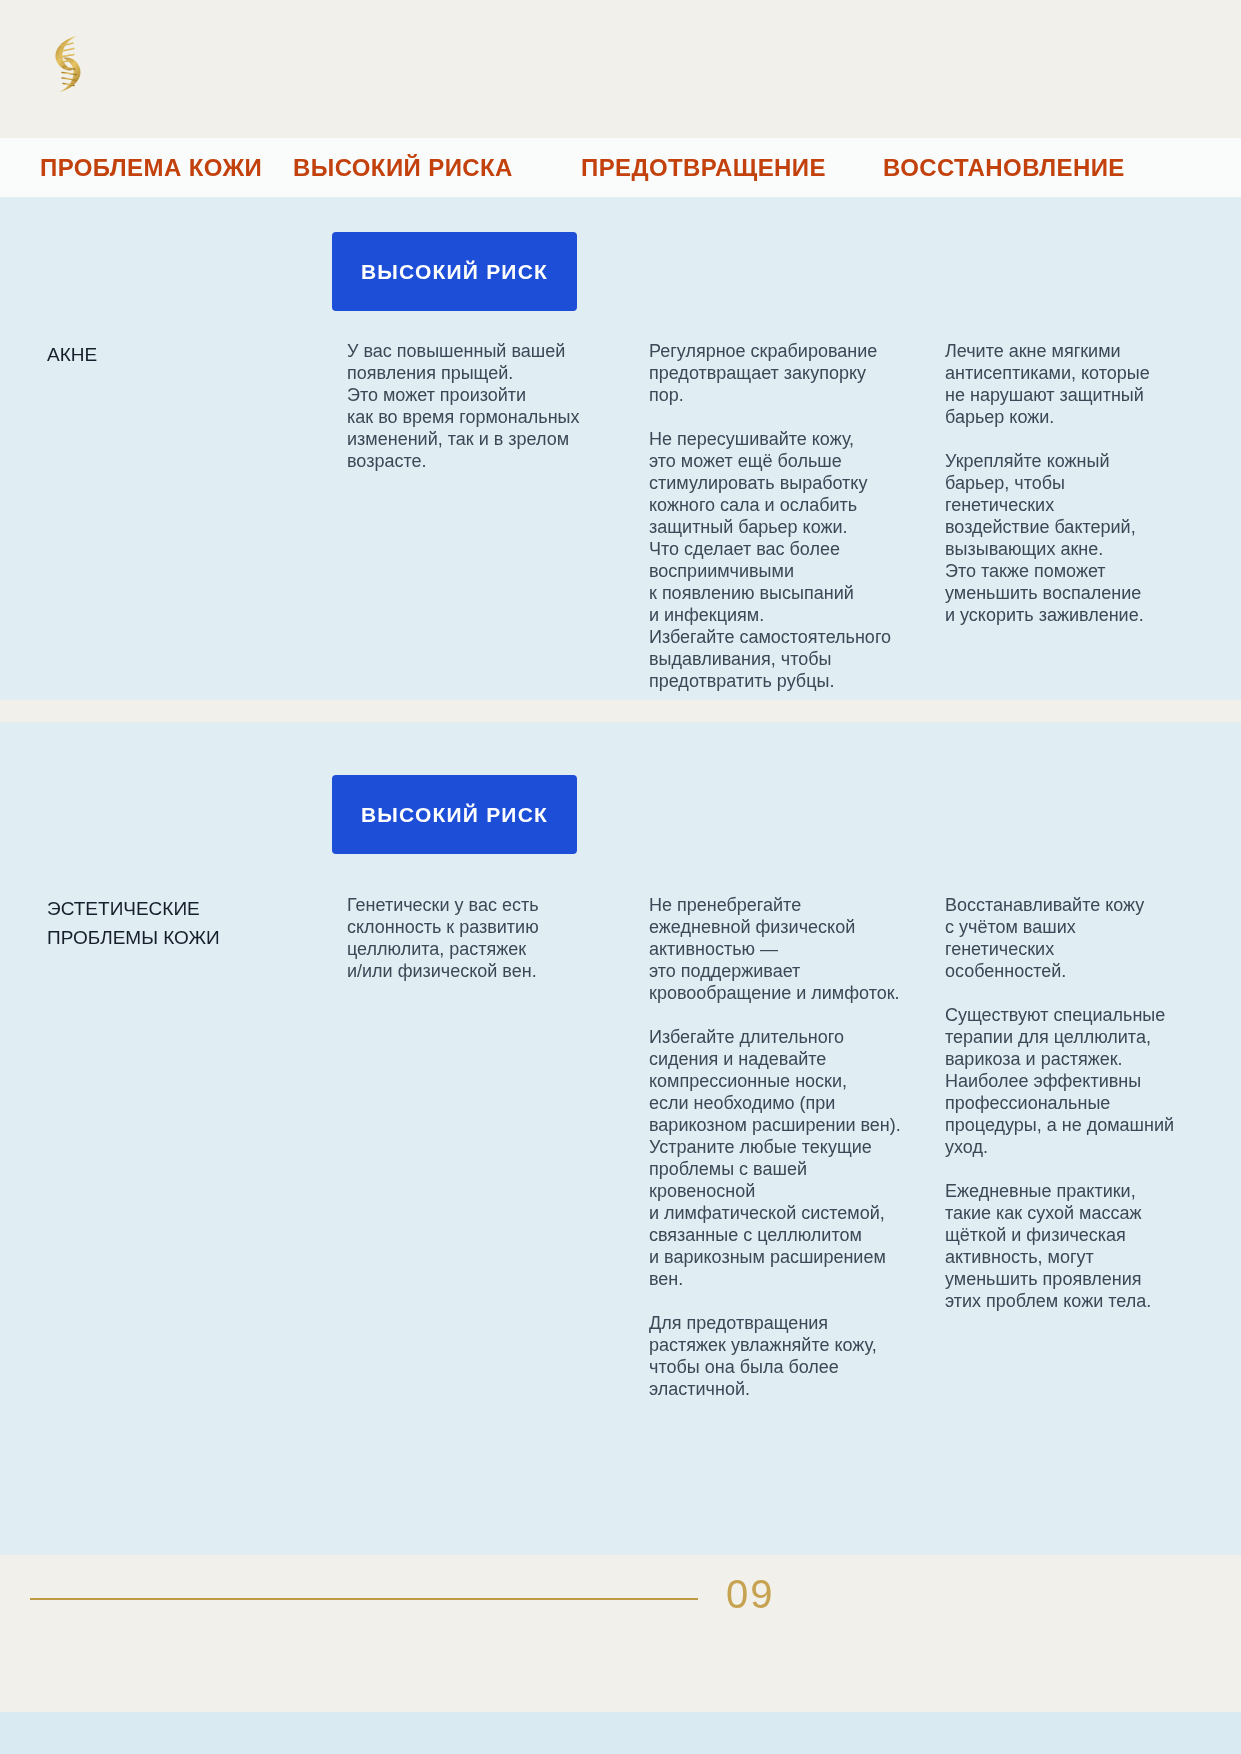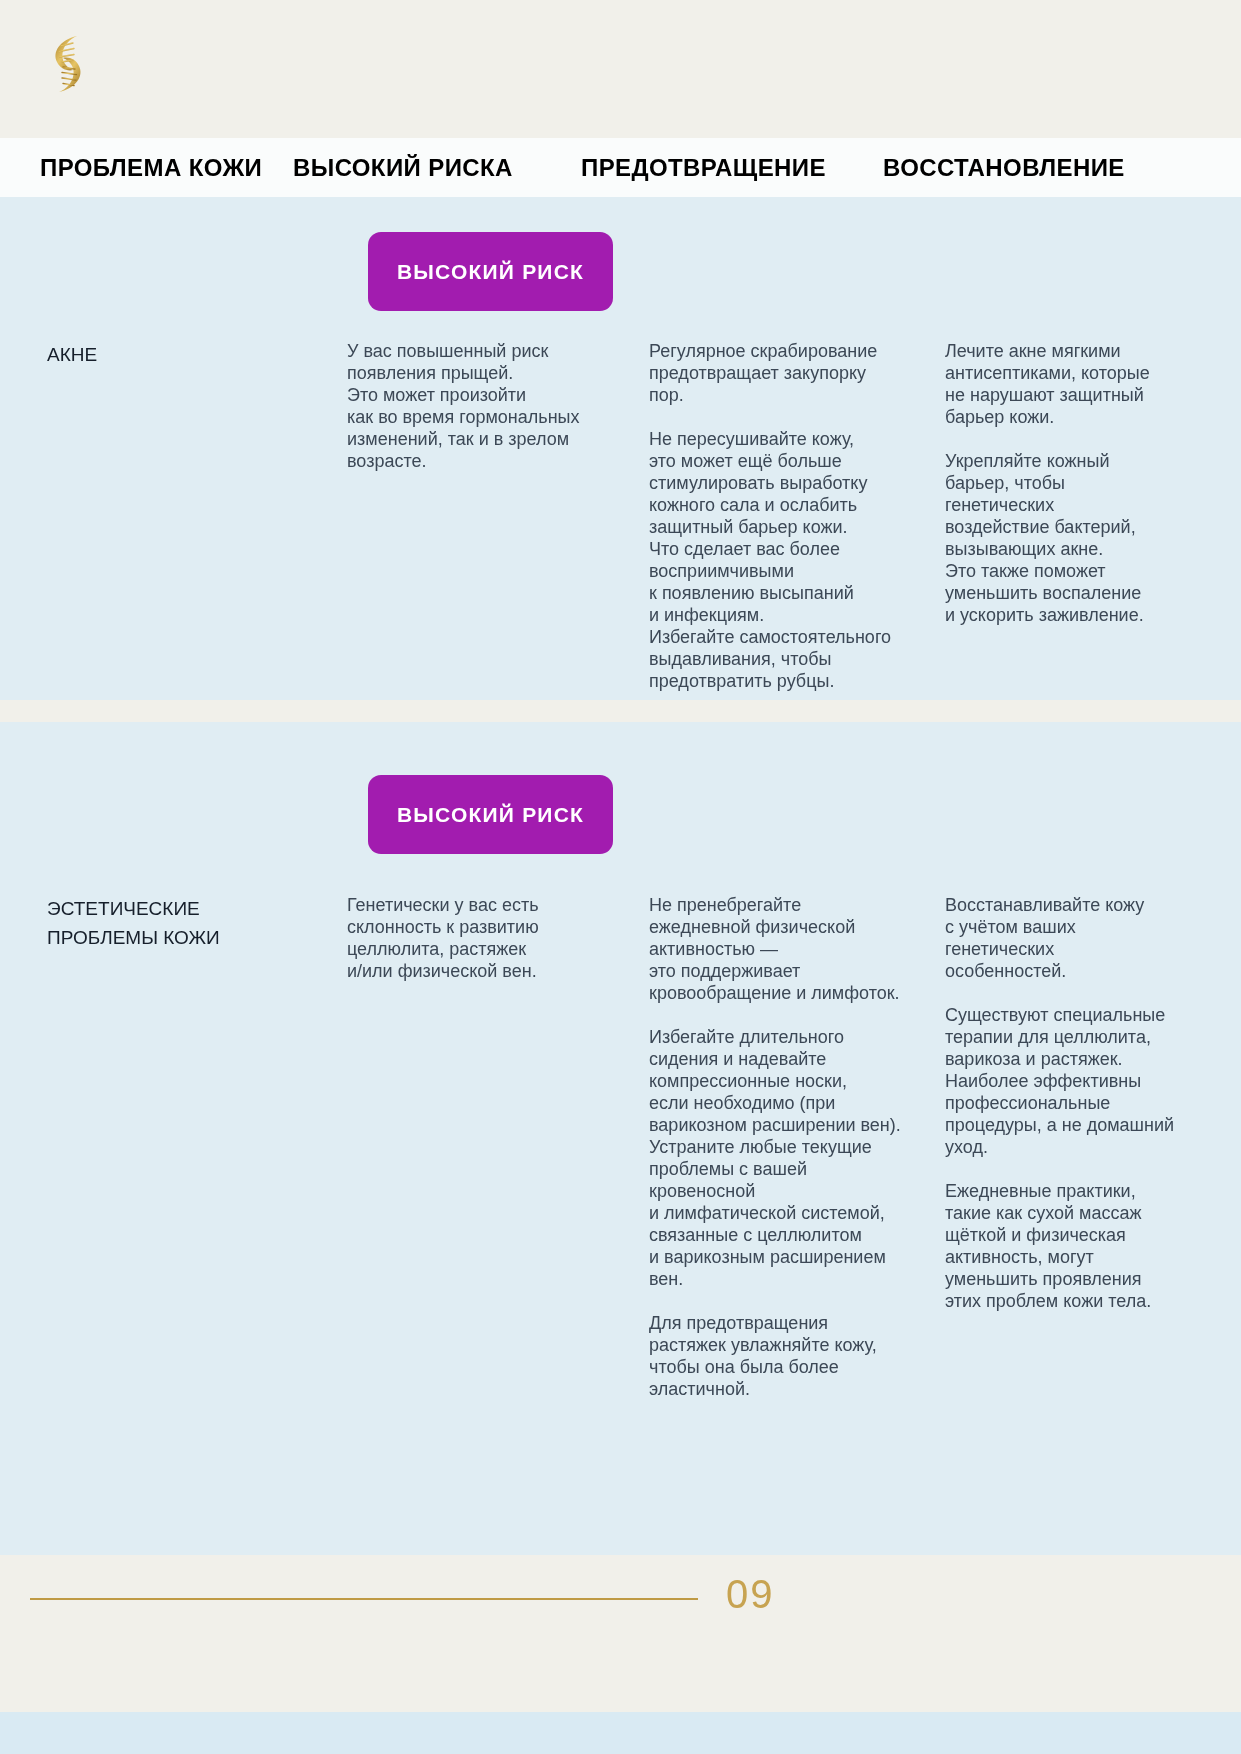--- a/index.html
+++ b/index.html
@@ -13,37 +13,36 @@
   }
   
   .logo{position:absolute;left:45px;top:34px;width:46px;height:60px;}
   
   .header-band{
     position:absolute;left:0;top:138px;width:100%;height:59px;
     background:#fafcfc;
   }
   .col-header{
     position:absolute;top:50%;transform:translateY(-50%);
-    font-size:24px;font-weight:700;color:#000000;
+    font-size:24px;font-weight:700;color:#c2410c;
     letter-spacing:0.4px;white-space:nowrap;
   }
   .hdr1{left:40px;} .hdr2{left:293px;} .hdr3{left:581px;} .hdr4{left:855px;margin-left:28px;}
 
   
   .section{position:absolute;left:0;width:100%;background:#e0edf3;}
   .section-1{top:197px;height:503px;}
   .section-2{top:722px;height:833px;}
 
   .risk-badge{
     position:absolute;left:332px;width:245px;height:79px;
-    background:#a21caf;border-radius:13px;
+    background:#1d4ed8;border-radius:4px;
     display:flex;align-items:center;justify-content:center;
     color:#ffffff;font-weight:700;font-size:21px;letter-spacing:1.2px;
     white-space:nowrap;
-    margin-left:36px;
   }
   .section-1 .risk-badge{top:35px;}
   .section-2 .risk-badge{top:53px;}
 
   .row{position:absolute;left:0;width:100%;}
   .section-1 .row{top:143px;}
   .section-2 .row{top:172px;}
 
   .cell{
     position:absolute;top:0;
@@ -105,21 +104,21 @@
     <div class="col-header hdr1">ПРОБЛЕМА КОЖИ</div>
     <div class="col-header hdr2">ВЫСОКИЙ РИСКА</div>
     <div class="col-header hdr3">ПРЕДОТВРАЩЕНИЕ</div>
     <div class="col-header hdr4">ВОССТАНОВЛЕНИЕ</div>
   </div>
 
   <div class="section section-1">
     <div class="risk-badge">ВЫСОКИЙ РИСК</div>
     <div class="row">
       <div class="cell problem">АКНЕ</div>
-      <div class="cell risk">У вас повышенный риск
+      <div class="cell risk">У вас повышенный вашей
 появления прыщей.
 Это может произойти
 как во время гормональных
 изменений, так и в зрелом
 возрасте.</div>
       <div class="cell prevention">Регулярное скрабирование
 предотвращает закупорку
 пор.
 
 Не пересушивайте кожу,

